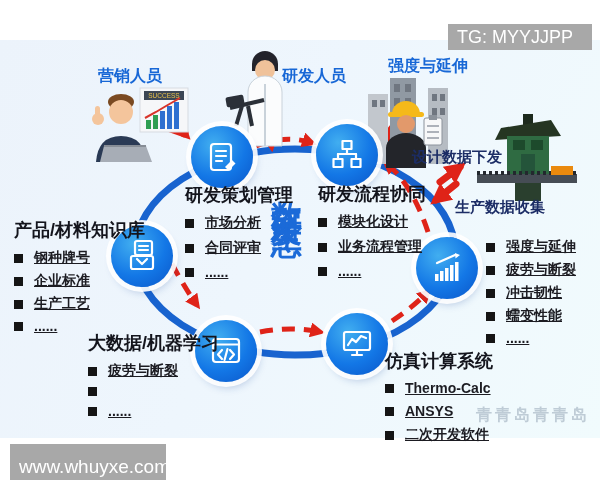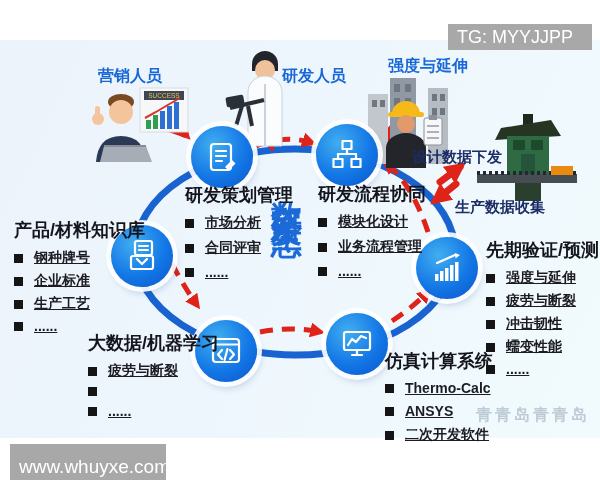--- a/index.html
+++ b/index.html
@@ -306,21 +306,20 @@
       <span class="bullet"></span>
       <span>ANSYS</span>
     </div>
   <div class="item">
       <span class="bullet"></span>
       <span>二次开发软件</span>
     </div>
 </div>
 
 <div class="module" style="left:486px;top:238px">
-  <h3>先期验证/预测</h3>
   <div class="item tight">
       <span class="bullet"></span>
       <span>强度与延伸</span>
     </div>
   <div class="item tight">
       <span class="bullet"></span>
       <span>疲劳与断裂</span>
     </div>
   <div class="item tight">
       <span class="bullet"></span>

